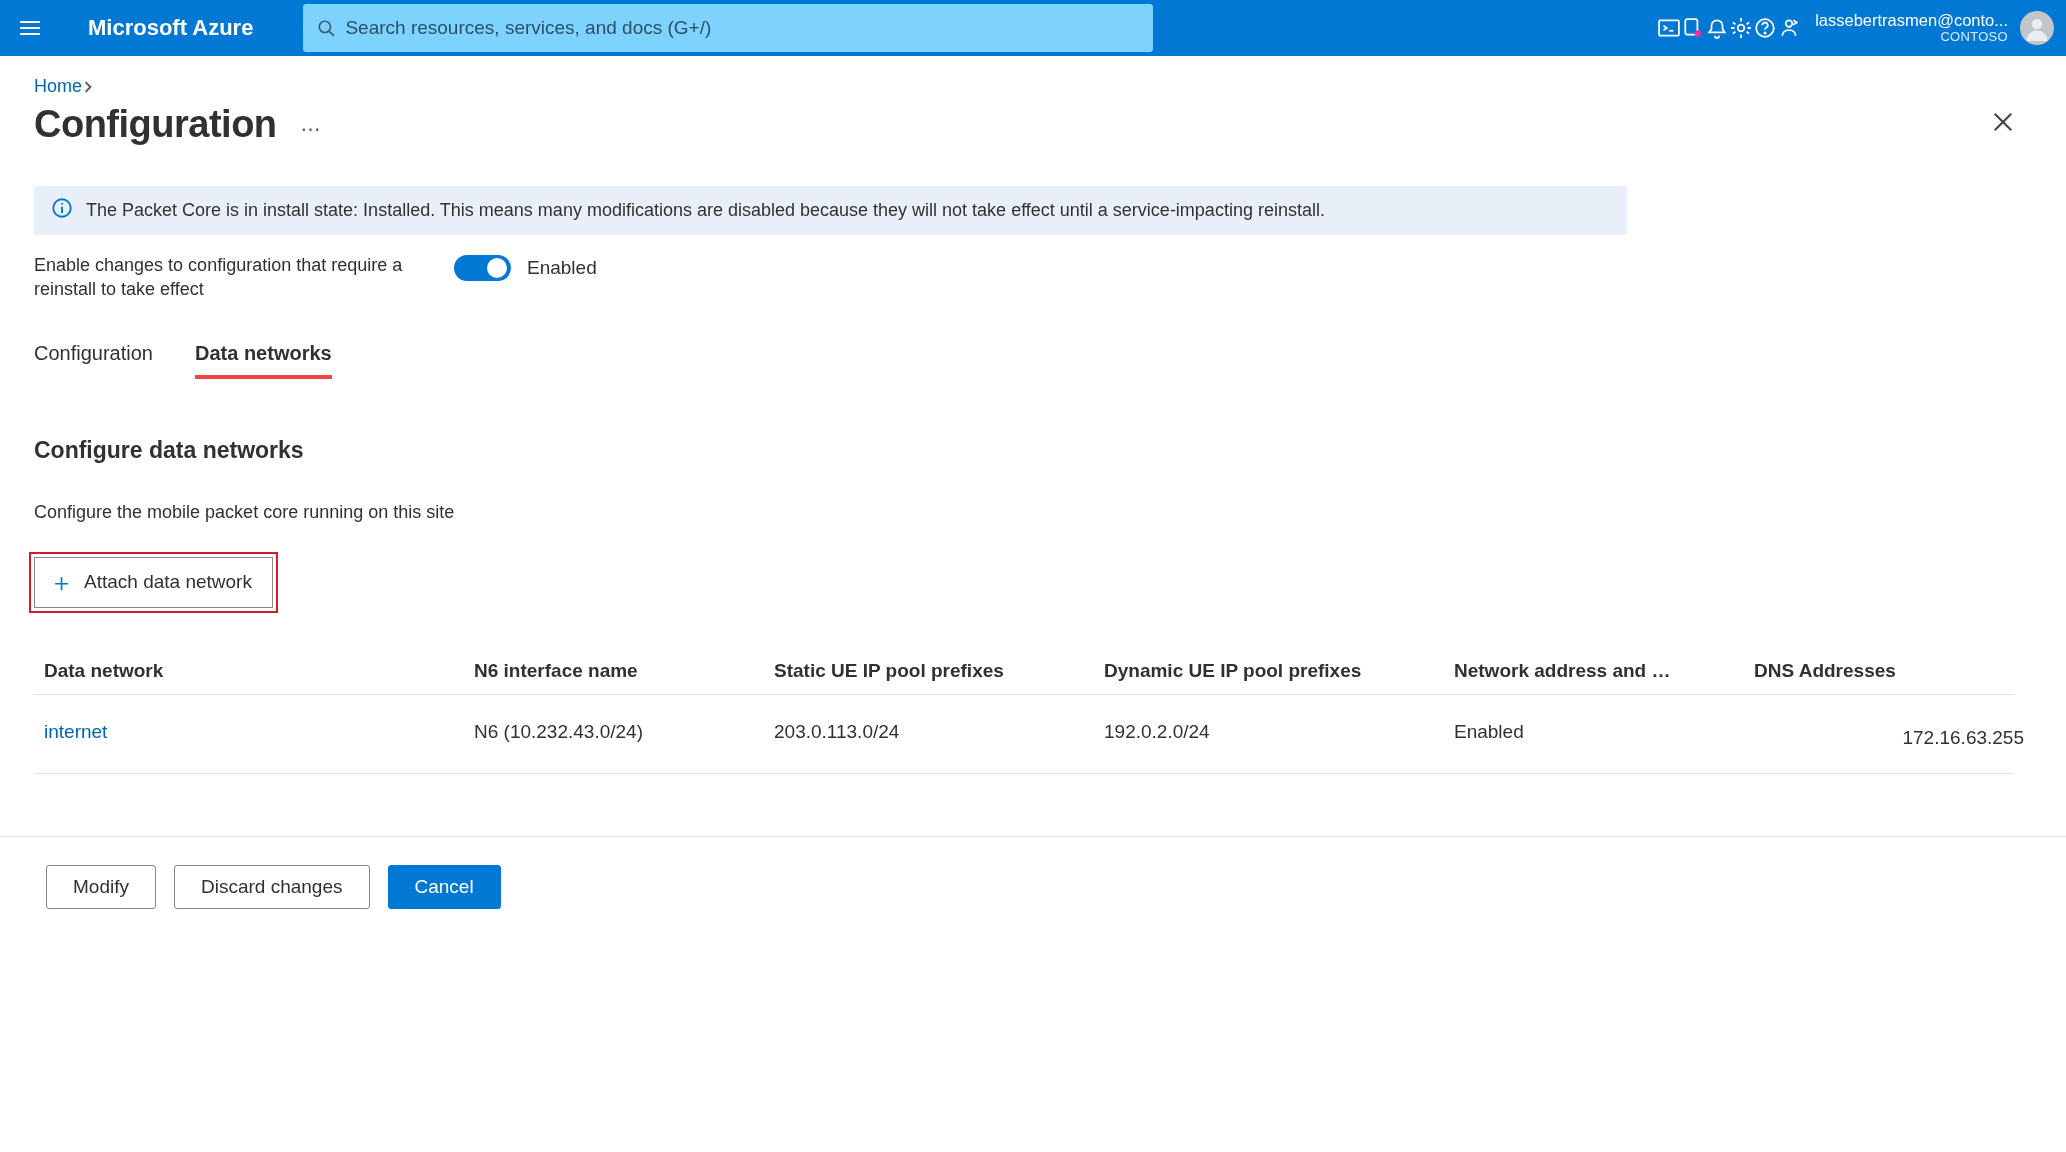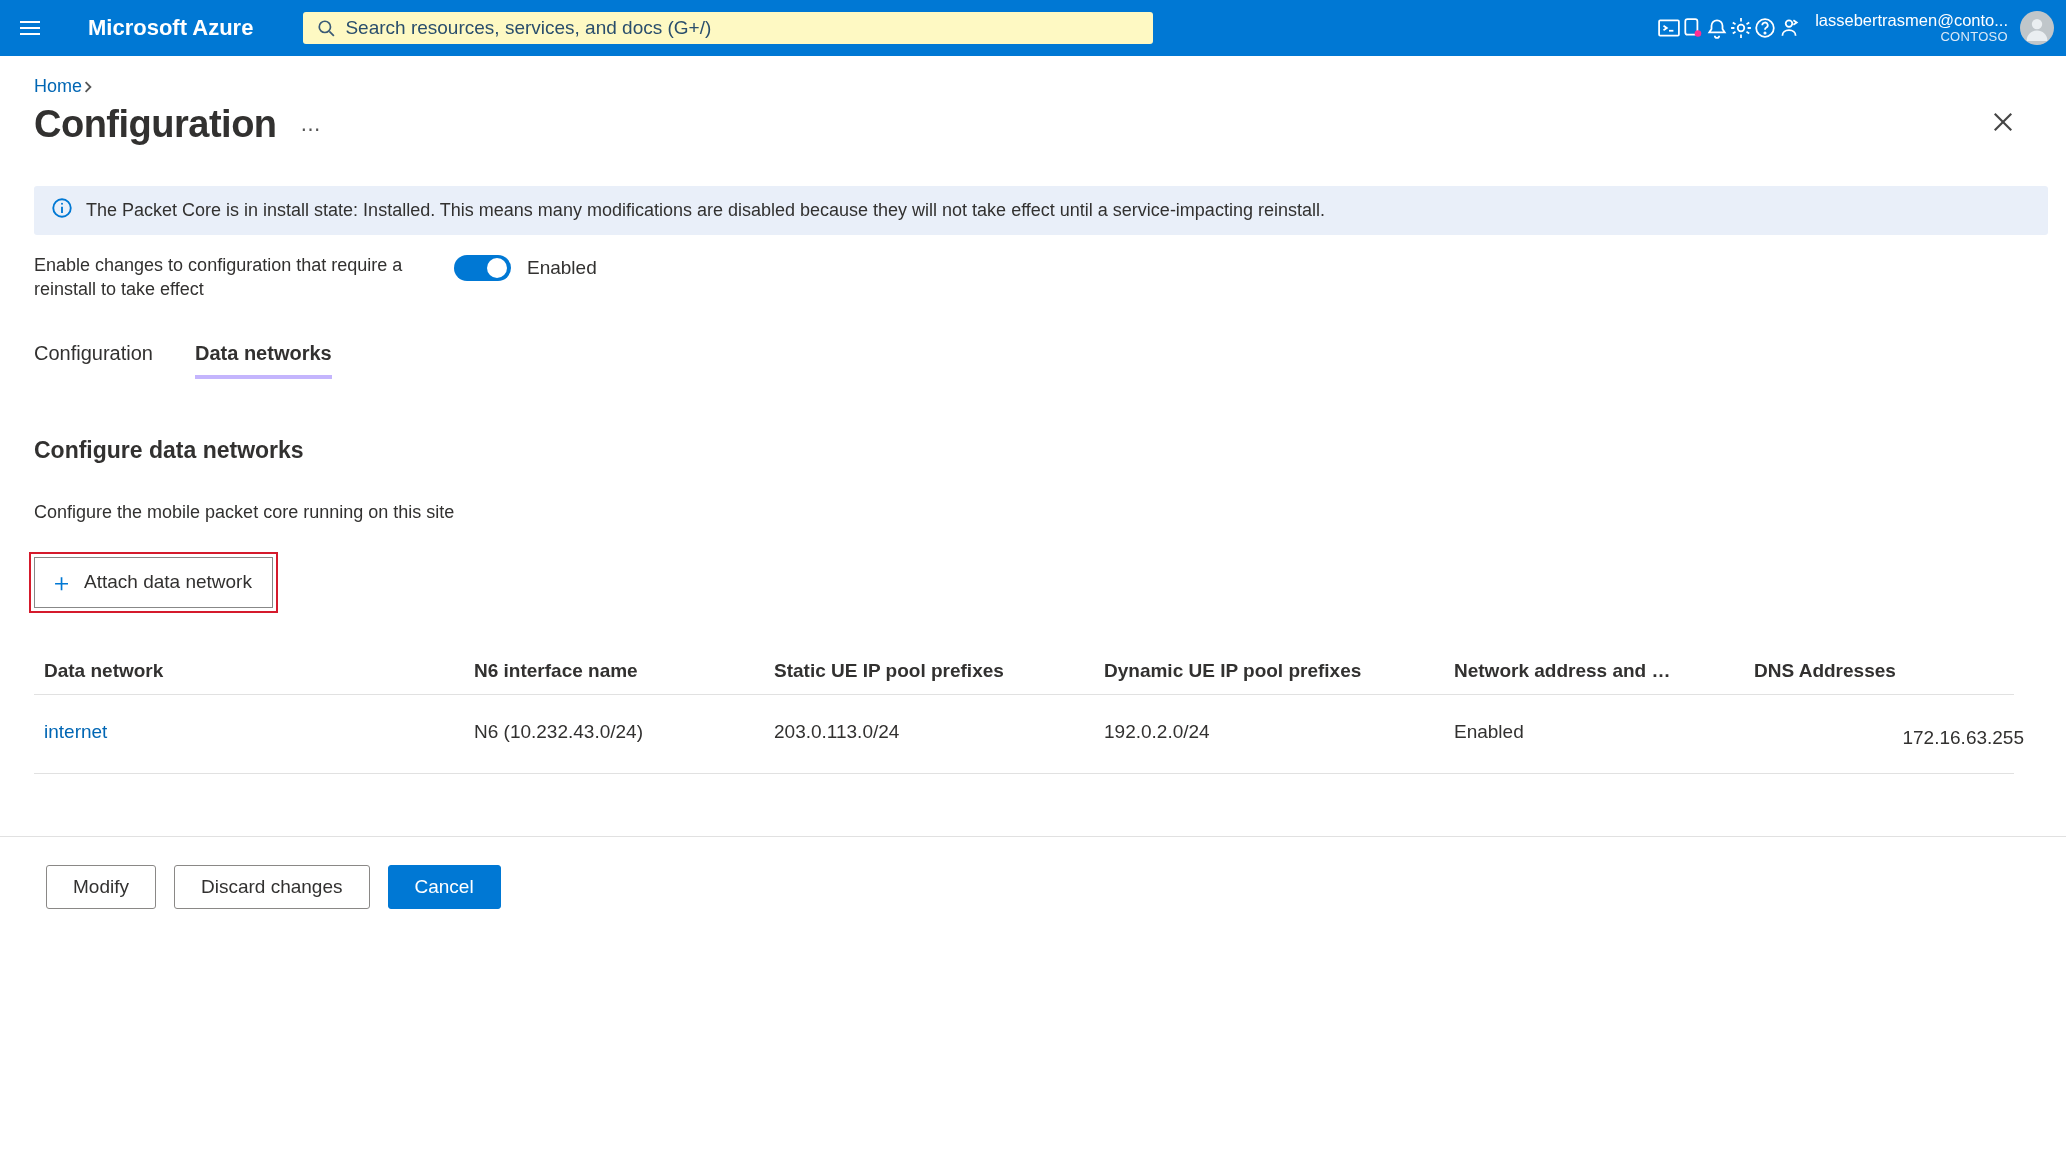--- a/index.html
+++ b/index.html
@@ -13,23 +13,23 @@
     align-items: center;
     color: #fff;
     padding: 8px 12px;
     gap: 20px;
   }
   .hamburger { display: flex; flex-direction: column; gap: 4px; padding: 8px; cursor: pointer; }
   .hamburger span { width: 20px; height: 2px; background: #fff; display: block; }
   .brand { font-size: 22px; font-weight: 600; margin-left: 20px; margin-right: 10px; }
   .searchbox {
     display: flex; align-items: center;
-    background: #fef9c3;
+    background: #7dd3fc;
     border-radius: 3px;
-    height: 32px;
+    height: 48px;
     flex: 0 0 850px;
     padding: 0 14px;
     margin-left: 20px;
   }
   .searchbox svg { flex: 0 0 auto; }
   .searchbox .placeholder { margin-left: 10px; color: #2a4e6c; font-size: 19px; }
   .topbar-right { margin-left: auto; display: flex; align-items: center; }
   .topbar-icon { width: 24px; height: 24px; display: flex; align-items: center; justify-content: center; cursor: pointer; }
   .account { display: flex; align-items: center; gap: 12px; margin-left: 14px; }
   .account-text { text-align: right; line-height: 1.15; font-size: 16.5px; }
@@ -50,38 +50,38 @@
   
   .content { padding: 40px 34px 0; }
 
   
   .info {
     background: #e9eff9;
     border-radius: 3px;
     padding: 12px 18px;
     display: flex; align-items: center; gap: 14px;
     font-size: 18px; color: #323130;
-    width: 2014px;
+    width: 1593px;
   }
   .info-icon { color: #0078d4; flex: 0 0 auto; }
 
   
   .enable-row { display: flex; align-items: flex-start; margin-top: 18px; }
   .enable-label { width: 420px; font-size: 18px; line-height: 1.35; color: #323130; }
   .toggle { display: flex; align-items: center; gap: 16px; margin-top: 2px; }
   .switch {
     width: 57px; height: 26px; background: #0078d4; border-radius: 26px; position: relative; cursor: pointer;
   }
   .knob { width: 20px; height: 20px; background: #fff; border-radius: 50%; position: absolute; top: 3px; right: 4px; }
   .toggle-label { font-size: 19px; }
 
   
   .tabs { display: flex; gap: 42px; margin-top: 34px; border-bottom: 0; }
   .tab { font-size: 20px; padding: 6px 0 10px; color: #323130; cursor: pointer; }
-  .tab.active { font-weight: 600; border-bottom: 4px solid #c4b5fd; }
+  .tab.active { font-weight: 600; border-bottom: 4px solid #ef4444; }
 
   
   .sect-title { font-size: 23px; font-weight: 700; margin-top: 58px; }
   .sect-desc { font-size: 18px; color: #323130; margin-top: 38px; }
 
   
   .attach-wrap { margin-top: 34px; }
   .attach {
     display: inline-flex; align-items: center; gap: 10px;
     padding: 12px 20px 12px 14px;

